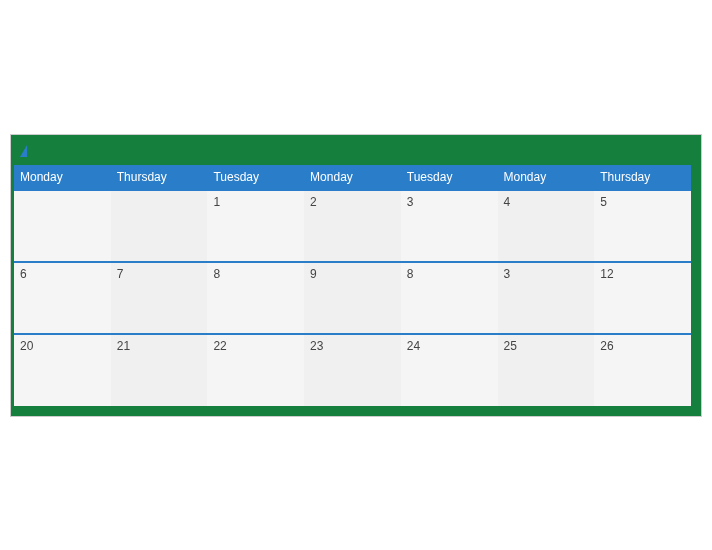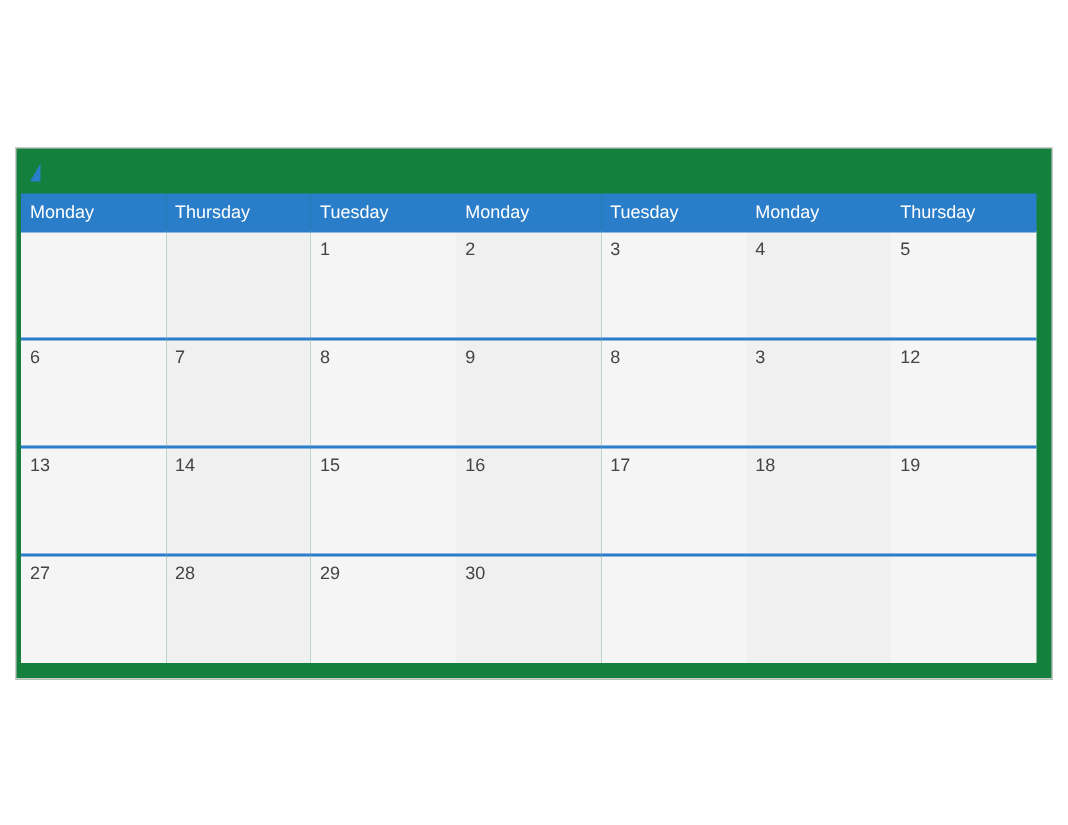--- a/index.html
+++ b/index.html
@@ -140,32 +140,23 @@
         <tr>
           <td><span class="day-num">6</span></td>
           <td><span class="day-num">7</span></td>
           <td><span class="day-num">8</span></td>
           <td><span class="day-num">9</span></td>
           <td><span class="day-num">8</span></td>
           <td><span class="day-num">3</span></td>
           <td><span class="day-num">12</span></td>
         </tr>
         <tr>
-          <td><span class="day-num">13</span></td>
-          <td><span class="day-num">14</span></td>
-          <td><span class="day-num">15</span></td>
-          <td><span class="day-num">16</span></td>
-          <td><span class="day-num">17</span></td>
-          <td><span class="day-num">18</span></td>
-          <td><span class="day-num">19</span></td>
-        </tr>
-        <tr>
-          <td><span class="day-num">27</span></td>
-          <td><span class="day-num">28</span></td>
-          <td><span class="day-num">29</span></td>
-          <td><span class="day-num">30</span></td>
-          <td></td>
-          <td></td>
-          <td></td>
+          <td><span class="day-num">20</span></td>
+          <td><span class="day-num">21</span></td>
+          <td><span class="day-num">22</span></td>
+          <td><span class="day-num">23</span></td>
+          <td><span class="day-num">24</span></td>
+          <td><span class="day-num">25</span></td>
+          <td><span class="day-num">26</span></td>
         </tr>
       </tbody>
   </table>
 </div>
 
 </body></html>

